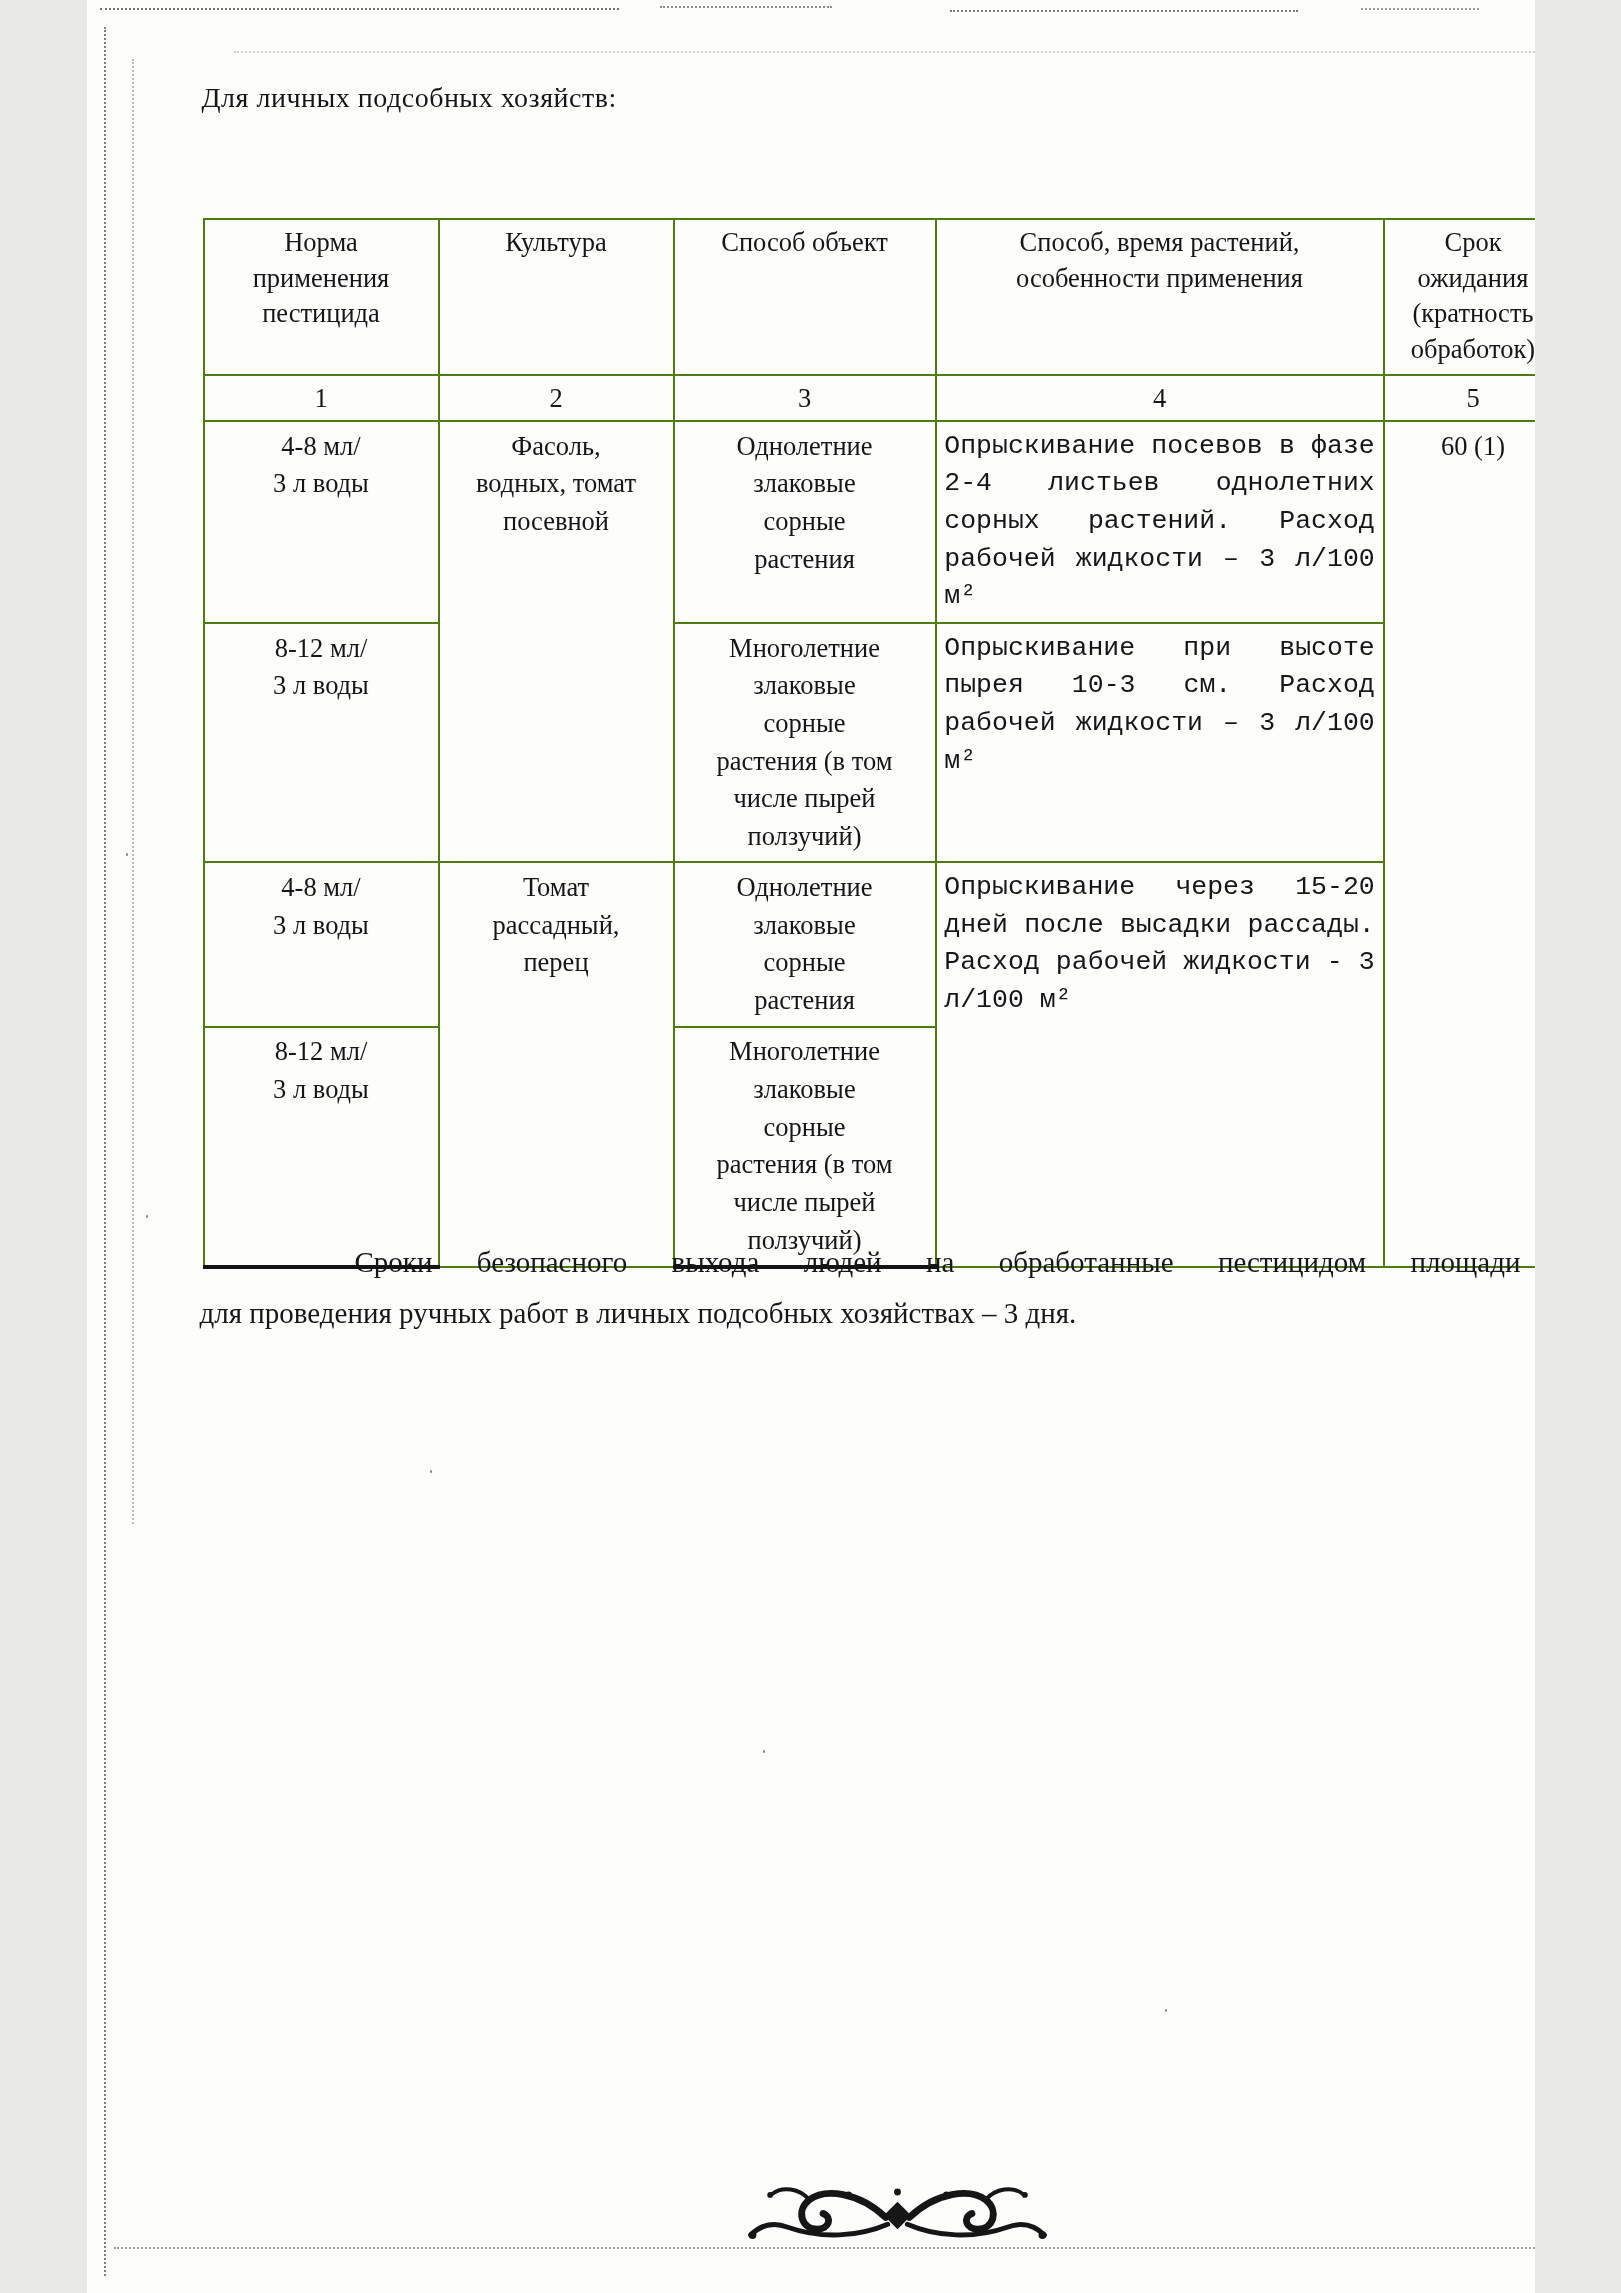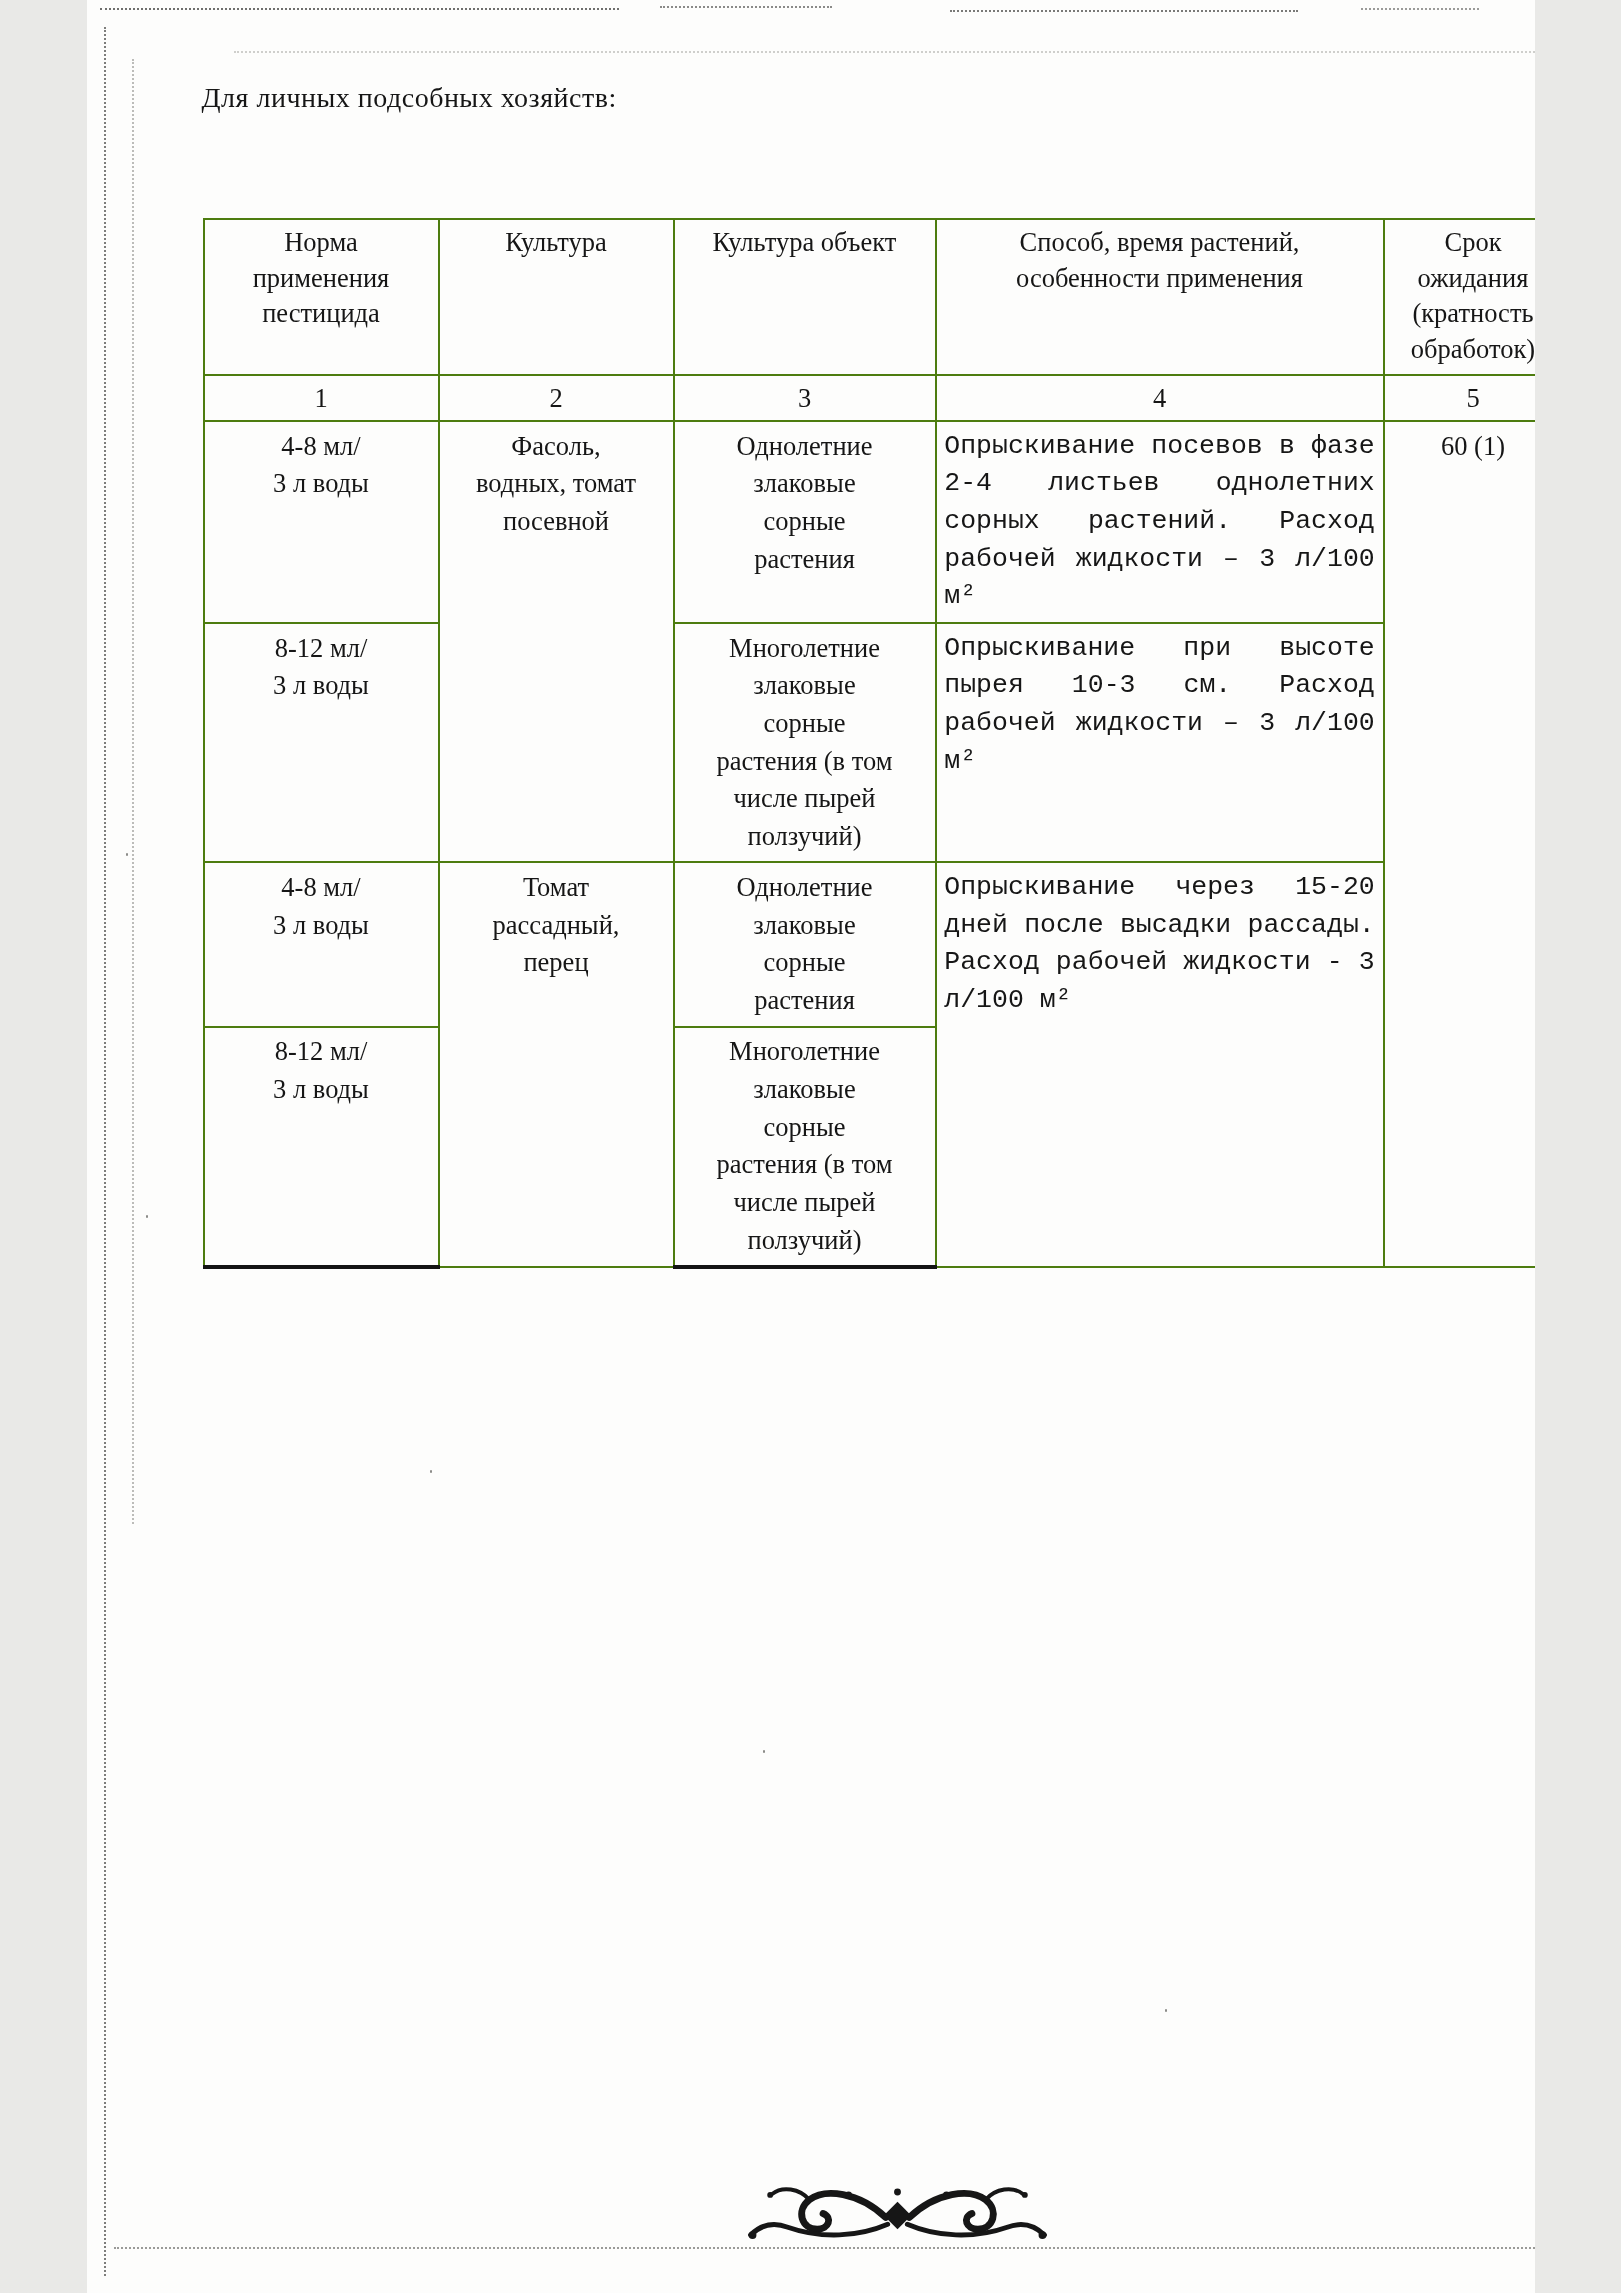--- a/index.html
+++ b/index.html
@@ -110,21 +110,21 @@
       <col style="width:262px">
       <col style="width:448px">
       <col style="width:179px">
     </colgroup>
     <tbody>
       <tr class="hrow">
         <th>Норма
 применения
 пестицида</th>
         <th>Культура</th>
-        <th>Культура объект</th>
+        <th>Способ объект</th>
         <th>Способ, время растений,
 особенности применения</th>
         <th>Срок
 ожидания
 (кратность
 обработок)</th>
       </tr>
       <tr class="numrow">
         <td>1</td>
         <td>2</td>
@@ -175,20 +175,24 @@
 злаковые
 сорные
 растения (в том
 числе пырей
 ползучий)</td>
       </tr>
     </tbody>
   </table>
 
   <div class="text-block">
+    <p class="para">
+      <span class="pline first">Сроки безопасного выхода людей на обработанные пестицидом площади</span>
+      <span class="pline">для проведения ручных работ в личных подсобных хозяйствах – 3 дня.</span>
+    </p>
   </div>
 
   <div class="ornament">
     <svg width="333" height="71" viewBox="0 0 340 72" xmlns="http://www.w3.org/2000/svg">
       <g fill="none" stroke="#161616" stroke-linecap="round">
         <g>
           <path d="M158 40 C130 14 96 10 80 22 C66 33 72 52 88 52 C100 52 104 40 94 36" stroke-width="7"></path>
           <path d="M160 47 C130 60 92 62 58 50 C42 44 30 48 20 58" stroke-width="5"></path>
           <path d="M80 22 C70 10 52 8 42 16" stroke-width="4"></path>
           <circle cx="22" cy="58" r="4" fill="#161616" stroke="none"></circle>

